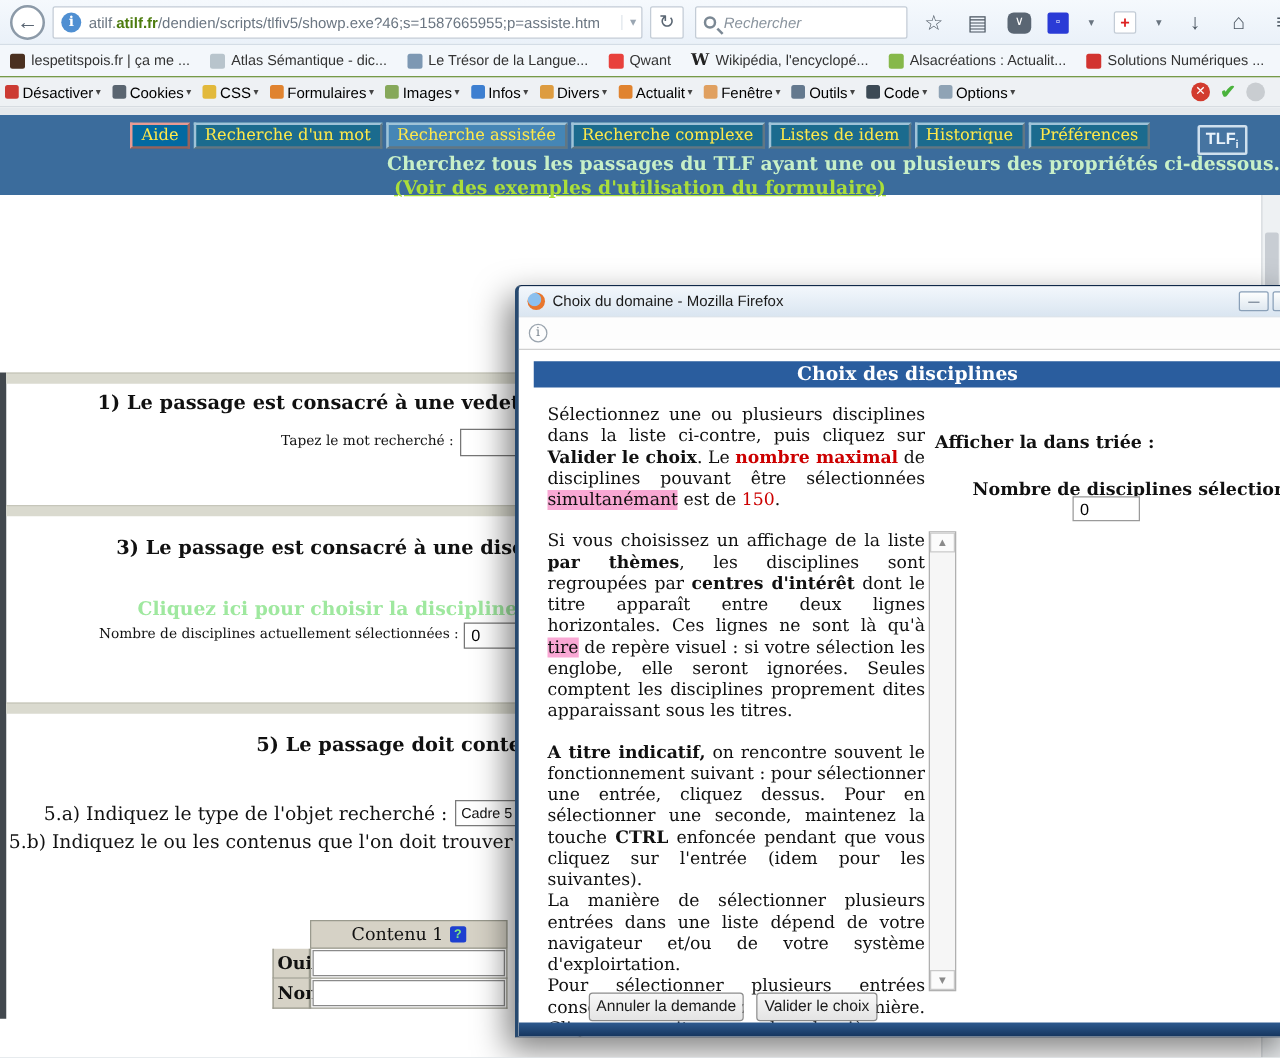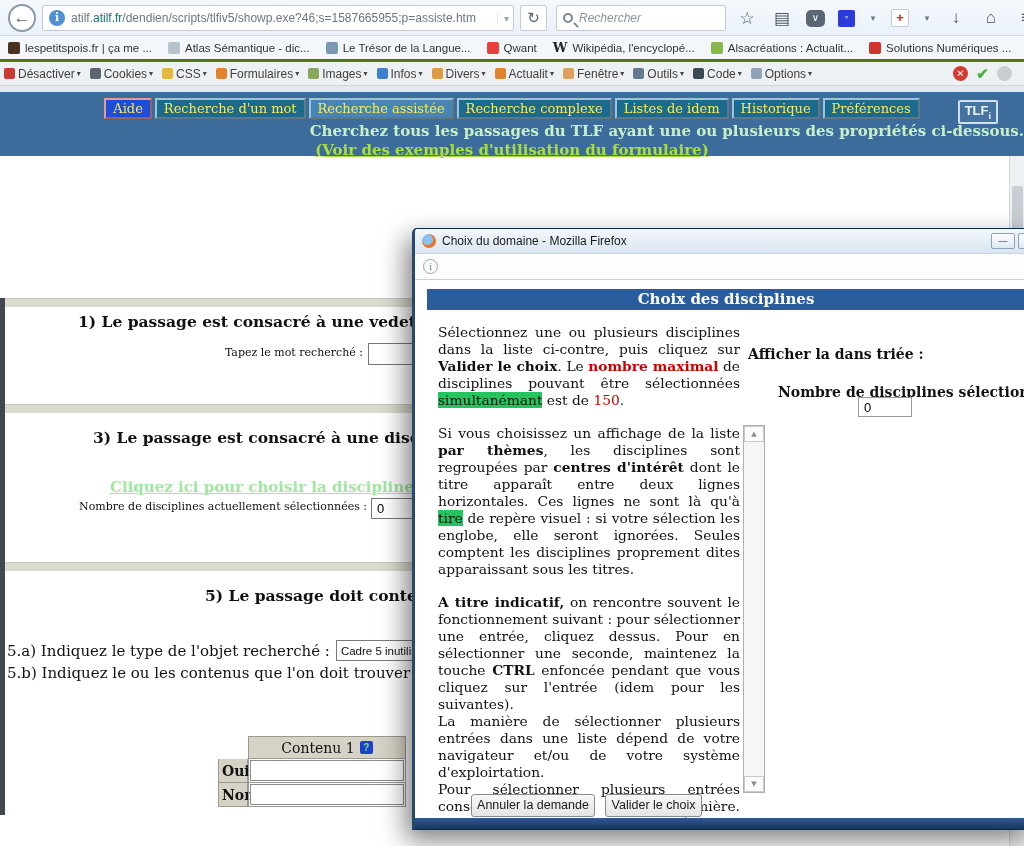--- a/index.html
+++ b/index.html
@@ -13,80 +13,80 @@
     background:linear-gradient(#f5f9fd,#eaf1f9); border-bottom:1px solid #d4dde6; }
   .backbtn { position:absolute; left:8px; top:4px; width:28px; height:28px; border-radius:50%;
     border:2px solid #8c9aa8; background:#fff; color:#5a6673; font-size:17px; line-height:24px;
     text-align:center; font-weight:bold; }
   .urlbar { position:absolute; left:42px; top:5px; width:472px; height:26px; background:#fff;
     border:1px solid #c3ccd6; border-radius:2px; display:flex; align-items:center; padding:0 4px; }
   .idicon { width:16px; height:16px; border-radius:50%; background:#4f8fd2; color:#fff;
     font-size:11px; font-weight:bold; text-align:center; line-height:16px; margin:0 6px 0 2px;
     font-family:"DejaVu Serif", serif; flex:none; }
   .urltext { font-size:12px; color:#6b7682; white-space:nowrap; overflow:hidden; }
-  .urltext b { color:#0f766e; font-weight:normal; }
+  .urltext b { color:#4d7c0f; font-weight:bold; }
   .url-caret { margin-left:auto; color:#9aa6b2; font-size:10px; padding-left:6px; border-left:1px solid #e0e6ec; }
   .reloadbtn { position:absolute; left:520px; top:5px; width:27px; height:26px; border:1px solid #c3ccd6;
     border-radius:2px; background:#fff; color:#5a6673; text-align:center; line-height:24px; font-size:15px; }
   .searchbar { position:absolute; left:556px; top:5px; width:170px; height:26px; background:#fff;
     border:1px solid #c3ccd6; border-radius:2px; display:flex; align-items:center; padding:0 6px; }
   .mag { width:10px; height:10px; border:2px solid #7b8894; border-radius:50%; position:relative; flex:none; margin-right:6px; }
   .mag:after { content:""; position:absolute; width:6px; height:2px; background:#7b8894;
     transform:rotate(45deg); left:8px; top:9px; }
   .searchph { font-size:12px; font-style:italic; color:#8a949e; }
   #nav-icons { position:absolute; left:736px; top:0; height:36px; display:flex; align-items:center; gap:13px; }
   .nico { font-size:17px; color:#4a5560; width:22px; text-align:center; }
   .nico.caret { font-size:9px; width:10px; color:#6a7580; }
   .nico.badge-dark { background:#5a6673; color:#fff; border-radius:5px; font-size:10px; width:19px; height:17px; line-height:16px; }
   .nico.badge-blue { background:#2a3bd6; color:#fff; border-radius:2px; font-size:9px; width:17px; height:17px; line-height:15px; }
   .nico.badge-cross { background:#fff; border:1px solid #c3ccd6; border-radius:2px; color:#d22; font-weight:bold;
     font-size:13px; width:18px; height:18px; line-height:15px; }
   .bookmarksbar { position:absolute; left:0; top:36px; width:1024px; height:26px;
-    background:#f3f7fb; border-bottom:3px solid #4d7c0f; display:flex; align-items:center; padding:0 8px; }
+    background:#f3f7fb; border-bottom:1px solid #4d7c0f; display:flex; align-items:center; padding:0 8px; }
   .bm { display:flex; align-items:center; margin-right:16px; white-space:nowrap; }
   .bm-ico { width:12px; height:12px; border-radius:2px; margin-right:5px; flex:none; }
   .bm-ico.lettered { background:transparent; font-family:"DejaVu Serif", serif; font-weight:bold;
     font-size:13px; line-height:12px; color:#222; width:auto; }
   .bm-label { font-size:11.5px; color:#333; }
   .devbar { position:absolute; left:0; top:62px; width:1024px; height:24px; background:#eef1f4;
     border-bottom:1px solid #cfd5da; display:flex; align-items:center; padding:0 4px; }
   .wd { display:flex; align-items:center; margin-right:9px; white-space:nowrap; }
   .wd-ico { width:11px; height:11px; border-radius:2px; margin-right:3px; flex:none; }
-  .wd-label { font-size:12px; color:#404040; }
+  .wd-label { font-size:12px; color:#000000; }
   .wd-caret { font-size:8px; color:#444; margin-left:2px; }
   #devbar-status { margin-left:auto; display:flex; align-items:center; gap:7px; padding-right:8px; }
   .stico { width:15px; height:15px; border-radius:50%; color:#fff; font-size:10px; line-height:15px; text-align:center; }
   .st-red { background:#d23b2e; }
   .st-green { background:transparent; color:#4ab33c; font-size:15px; font-weight:bold; }
   .st-gray { background:#c9cdd1; }
   
   .pagearea { position:absolute; left:0; top:86px; width:1024px; height:760px; background:#fff; }
   .gapstrip { height:6px; background:#e5e9ed; }
   .bluehead { height:64px; background:#3b6c9c; position:relative; }
   #tabs { display:flex; justify-content:center; gap:3px; padding-top:6px; }
   .tab { font-family:"DejaVu Serif", serif; font-size:13px; color:#ffe94a; padding:1px 7px;
     background:#1b6b8e; border:2px outset #9fc3d8; white-space:nowrap; }
-  .tab.red { background:#1d4ed8; border-color:#e89b94; }
+  .tab.red { background:#0369a1; border-color:#e89b94; }
   .tab.active { background:#4586b6; }
   .head-sub { text-align:right; font-family:"DejaVu Serif", serif; font-weight:bold; font-size:15px;
     color:#c8f0c8; margin-top:3px; }
   .head-link { display:block; text-align:center; font-family:"DejaVu Serif", serif; font-weight:bold;
     font-size:15px; color:#aade3a; text-decoration:underline; margin-top:1px; }
   .tlflogo { position:absolute; right:26px; top:8px; border:2px solid #cfe0ee; border-radius:2px;
     padding:1px 5px; color:#eaf3fb; font-weight:bold; font-size:13px; background:rgba(255,255,255,.06); }
   .tlflogo sub { font-size:9px; }
   .content { position:relative; font-family:"DejaVu Serif", serif; color:#111; }
   .band { position:absolute; left:5px; right:15px; height:9px; background:#dadacf; border-top:1px solid #c6c6ba; }
   .leftedge { position:absolute; left:0; top:142px; width:5px; height:517px; background:#42484e; }
   .sectitle { position:absolute; font-weight:bold; font-size:15.5px; white-space:nowrap; }
   .fieldlabel { position:absolute; font-size:11px; white-space:nowrap; }
   .tinput { position:absolute; background:#fff; border:1px solid #767676; height:22px; font-size:13px; padding:2px 5px;
     font-family:"Liberation Sans", sans-serif; }
   .greenlink { position:absolute; font-weight:bold; font-size:15px; color:#9fe89f;
-    text-decoration:underline; white-space:nowrap;text-align:right; }
+    white-space:nowrap;text-align:right; }
   .s5row { position:absolute; left:7px; display:flex; align-items:center; font-size:15px; white-space:nowrap; }
   .selectbox { display:inline-flex; align-items:center; justify-content:space-between; width:148px; height:21px;
     border:1px solid #7a7a7a; background:#fff; font-family:"Liberation Sans", sans-serif; font-size:11.5px;
     padding:0 4px; margin:0 6px; }
   .selectbox .sb-caret { font-size:9px; color:#333; }
   .vlink { color:#3c7a3c; text-decoration:underline; font-weight:bold; }
   .ptable { position:absolute; left:218px; top:580px; font-size:14px; }
   .ptable .hrow { display:flex; }
   .ptable .hspacer { width:30px; }
   .ptable .hcell { width:158px; height:23px; background:#d6d2c6; border:1px solid #9a9a8e;
@@ -118,21 +118,21 @@
     font-size:10px; text-align:center; line-height:14px; margin-right:7px; font-family:"DejaVu Serif", serif; flex:none; }
   .wcontent { position:absolute; left:0; top:51px; right:0; bottom:11px; background:#fff;
     font-family:"DejaVu Serif", serif; color:#111; }
   .wband { position:absolute; left:12px; right:6px; top:9px; height:21px; background:#2a5d9e;
     color:#fff; font-weight:bold; font-size:15px; text-align:center; line-height:21px; }
   .wtext { position:absolute; left:23px; top:44px; width:302px; font-size:13.8px; line-height:17px; text-align:justify; }
   .pp { margin:0; }
   .pp.gap { margin-bottom:16px; }
   .pp .b { font-weight:bold; }
   .pp .red { color:#cc0000; }
-  .pp .hl { background:#22c55e; }
+  .pp .hl { background:#f9a8d4; }
   .wright-label { position:absolute; font-weight:bold; font-size:14px; white-space:nowrap; }
   .wplain { position:absolute; font-size:14px; text-align:center; }
   .winput { position:absolute; left:443px; top:117px; width:54px; height:20px; border:1px solid #9a9a9a;
     background:#fff; font-size:13px; font-family:"Liberation Sans", sans-serif; padding:1px 5px; }
   .lscroll { position:absolute; left:328px; top:145px; width:22px; height:368px;
     border:1px solid #b0b0b0; background:#f6f6f6; }
   .lscroll .arr { position:absolute; left:0; width:20px; height:16px; background:#fbfbfb;
     border:1px solid #c9c9c9; color:#8a8a8a; font-size:7px; text-align:center; line-height:15px; }
   .lscroll .arr.up { top:0; }
   .lscroll .arr.dn { bottom:0; }
@@ -306,21 +306,21 @@
 
       <div class="band" style="top:248px;"></div>
       <div class="sectitle" style="left:93px; top:272px;">3) Le passage est consacré à une discipline donnée</div>
       <a class="greenlink" style="left:110px; top:322px;">Cliquez ici pour choisir la discipline</a>
       <div class="fieldlabel" style="left:60px; top:344px; width:307px; text-align:right;">Nombre de disciplines actuellement sélectionnées :</div>
       <input class="tinput" style="left: 371px; top: 342px; width: 58px; height: 21px;" value="0">
 
       <div class="band" style="top:406px;"></div>
       <div class="sectitle" style="left:205px; top:430px;">5) Le passage doit conten</div>
 
-      <div class="s5row" style="top:484px;">
+      <div class="s5row" style="top:484px;margin-left:28px;">
         <span>5.a) Indiquez le type de l'objet recherché :</span>
         <span class="selectbox">
           <span>Cadre 5 inutilisé</span>
           <span class="sb-caret">▾</span>
         </span>
         <a class="vlink">(V</a>
       </div>
       <div class="s5row" style="top:508px;">
         <span>5.b) Indiquez le ou les contenus que l'on doit trouver dans l'objet (ligne </span>
       </div>

